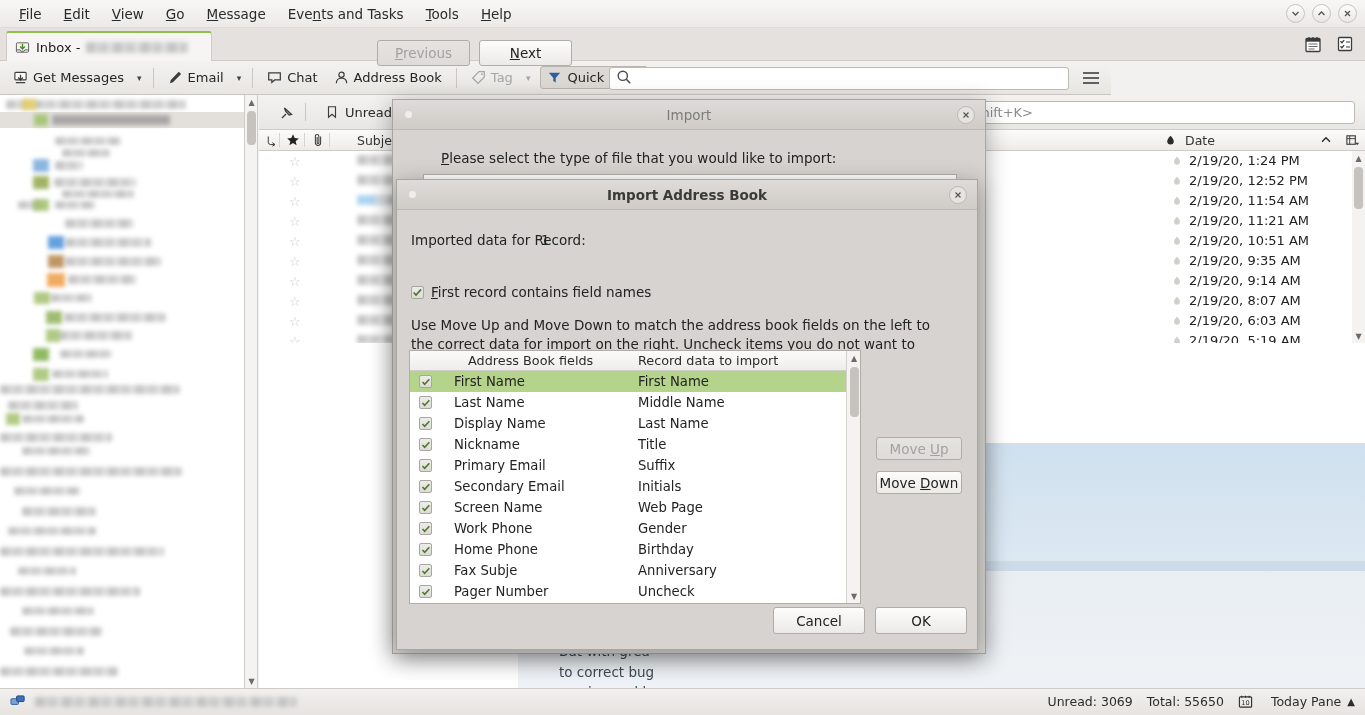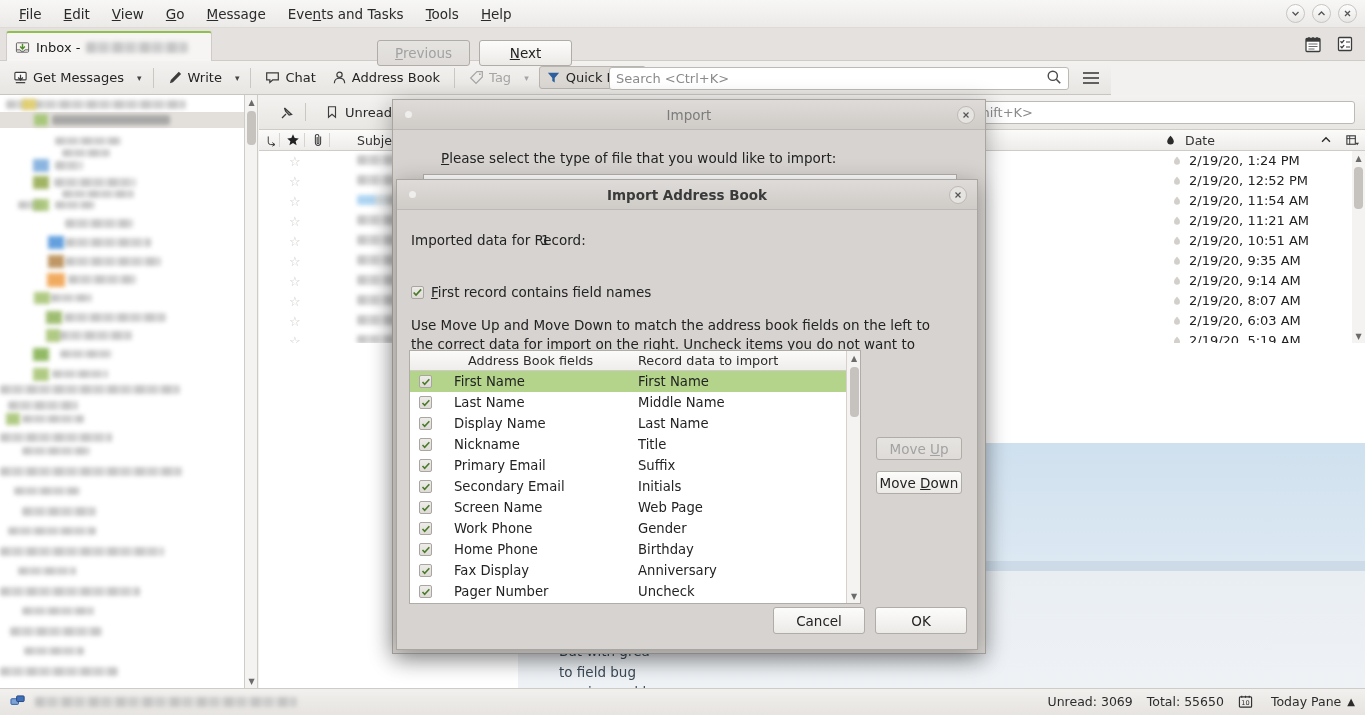--- a/index.html
+++ b/index.html
@@ -307,21 +307,21 @@
       <span>Get Messages</span>
     </div>
     <div class="tb-caret">▾</div>
     <div class="tb-sep"></div>
     <div class="tb-btn">
       <span class="ico">
         <svg width="15" height="15" viewBox="0 0 16 16">
           <path d="M11.5 1.8 L14 4.3 L5.3 13 L2 14 L3 10.7 Z" fill="#3c3c3c"></path>
         </svg>
       </span>
-      <span>Write</span>
+      <span>Email</span>
     </div>
     <div class="tb-caret">▾</div>
     <div class="tb-sep"></div>
     <div class="tb-btn">
       <span class="ico">
         <svg width="15" height="15" viewBox="0 0 16 16">
           <path d="M1.8 3 h12.4 v7.6 h-6 l-3 2.6 v-2.6 h-3.4 Z" fill="none" stroke="#3c3c3c" stroke-width="1.3"></path>
         </svg>
       </span>
       <span>Chat</span>
@@ -349,21 +349,20 @@
     <div class="tb-btn pressed" style="margin-left:4px;">
       <span class="ico">
         <svg width="15" height="15" viewBox="0 0 16 16">
           <path d="M2 3 H14 L9.3 8.4 V13.2 L6.7 11.6 V8.4 Z" fill="#2d5f9e"></path>
         </svg>
       </span>
       <span>Quick Filter</span>
     </div>
 
     <div class="searchbox">
-      <span class="ph">Search &lt;Ctrl+K&gt;</span>
       <span>
         <svg width="16" height="16" viewBox="0 0 16 16">
           <circle cx="6.8" cy="6.8" r="4.6" fill="none" stroke="#4a4a4a" stroke-width="1.4"></circle>
           <path d="M10.3 10.3 L14.2 14.2" stroke="#4a4a4a" stroke-width="1.6"></path>
         </svg>
       </span>
     </div>
     <div class="hamburger">
       <svg width="20" height="18" viewBox="0 0 20 18">
         <path d="M2 4 h16 M2 9 h16 M2 14 h16" stroke="#333" stroke-width="1.7"></path>
@@ -585,21 +584,21 @@
       <div class="sp-sky"></div>
       <div class="sp-band"></div>
       <div class="sp-body"></div>
       <div class="planet"></div>
       <div class="planet-ring"></div>
 
       <div class="sp-col" style="left:41px;top:157px;width:230px;">
         <div>You are using</div>
         <div>experience th</div>
         <div>But with grea</div>
-        <div>to field bug</div>
+        <div>to correct bug</div>
         <div>version and h</div>
       </div>
 
     </div>
   </div>
 
   <div class="statusbar">
     <span class="ico" style="width:17px;height:17px;">
       <svg width="17" height="17" viewBox="0 0 18 18">
         <rect x="1" y="5" width="8" height="6" rx="1" fill="#7da2d6" stroke="#2f5fa8"></rect>
@@ -749,21 +748,21 @@
               </span>
             <span class="ga">Home Phone</span>
             <span class="gb">Birthday</span>
           </div>
           <div class="grow">
             <span class="gchk checkbox">
                 <svg width="10" height="10" viewBox="0 0 12 12">
                   <path d="M1.8 6 L4.4 8.8 L10 2.6" fill="none" stroke="#4b7a2b" stroke-width="1.9"></path>
                 </svg>
               </span>
-            <span class="ga">Fax Display</span>
+            <span class="ga">Fax Subje</span>
             <span class="gb">Anniversary</span>
           </div>
           <div class="grow">
             <span class="gchk checkbox">
                 <svg width="10" height="10" viewBox="0 0 12 12">
                   <path d="M1.8 6 L4.4 8.8 L10 2.6" fill="none" stroke="#4b7a2b" stroke-width="1.9"></path>
                 </svg>
               </span>
             <span class="ga">Pager Number</span>
             <span class="gb">Uncheck</span>

